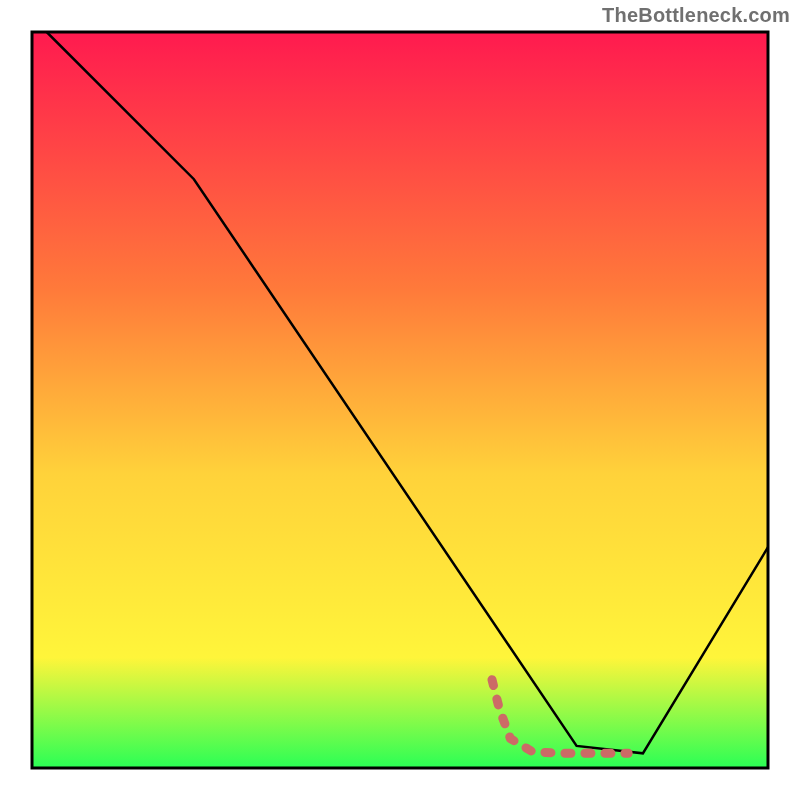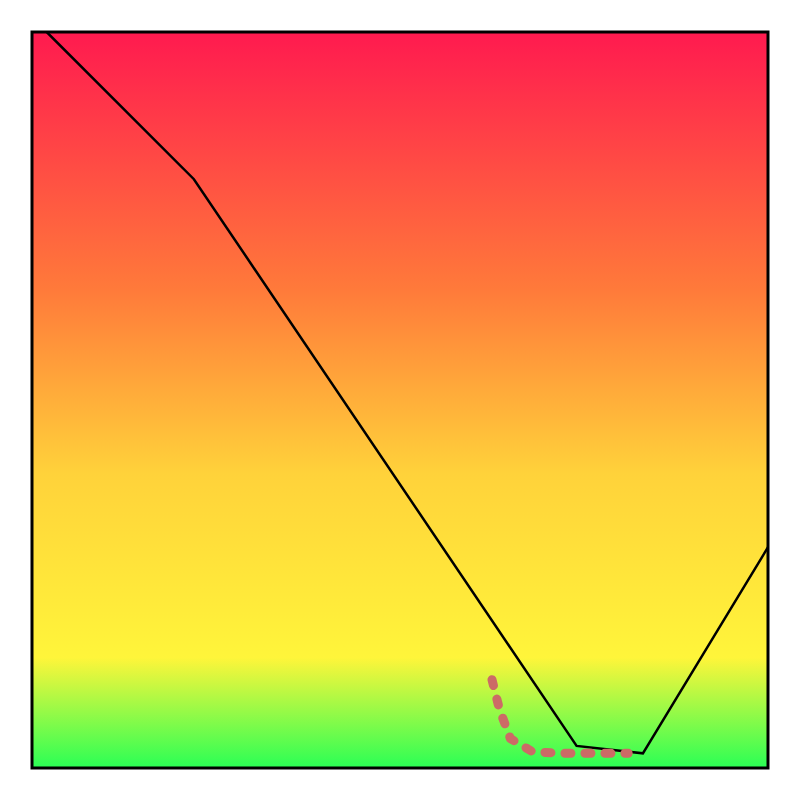--- a/index.html
+++ b/index.html
@@ -28,20 +28,21 @@
   }
   svg {
     display: block;
   }
 </style>
 </head>
 <body>
 
 <div class="container">
 
+  <div class="watermark">TheBottleneck.com</div>
 
   <svg width="800" height="800" viewBox="0 0 800 800">
     <defs>
       <linearGradient id="bg-grad" x1="0" y1="0" x2="0" y2="1">
         <stop id="g0" offset="0%" stop-color="#ff1a4f"></stop>
         <stop id="g1" offset="35%" stop-color="#ff7a3a"></stop>
         <stop id="g2" offset="60%" stop-color="#ffd23a"></stop>
         <stop id="g3" offset="85%" stop-color="#fff53a"></stop>
         <stop id="g4" offset="100%" stop-color="#2aff55"></stop>
       </linearGradient>

